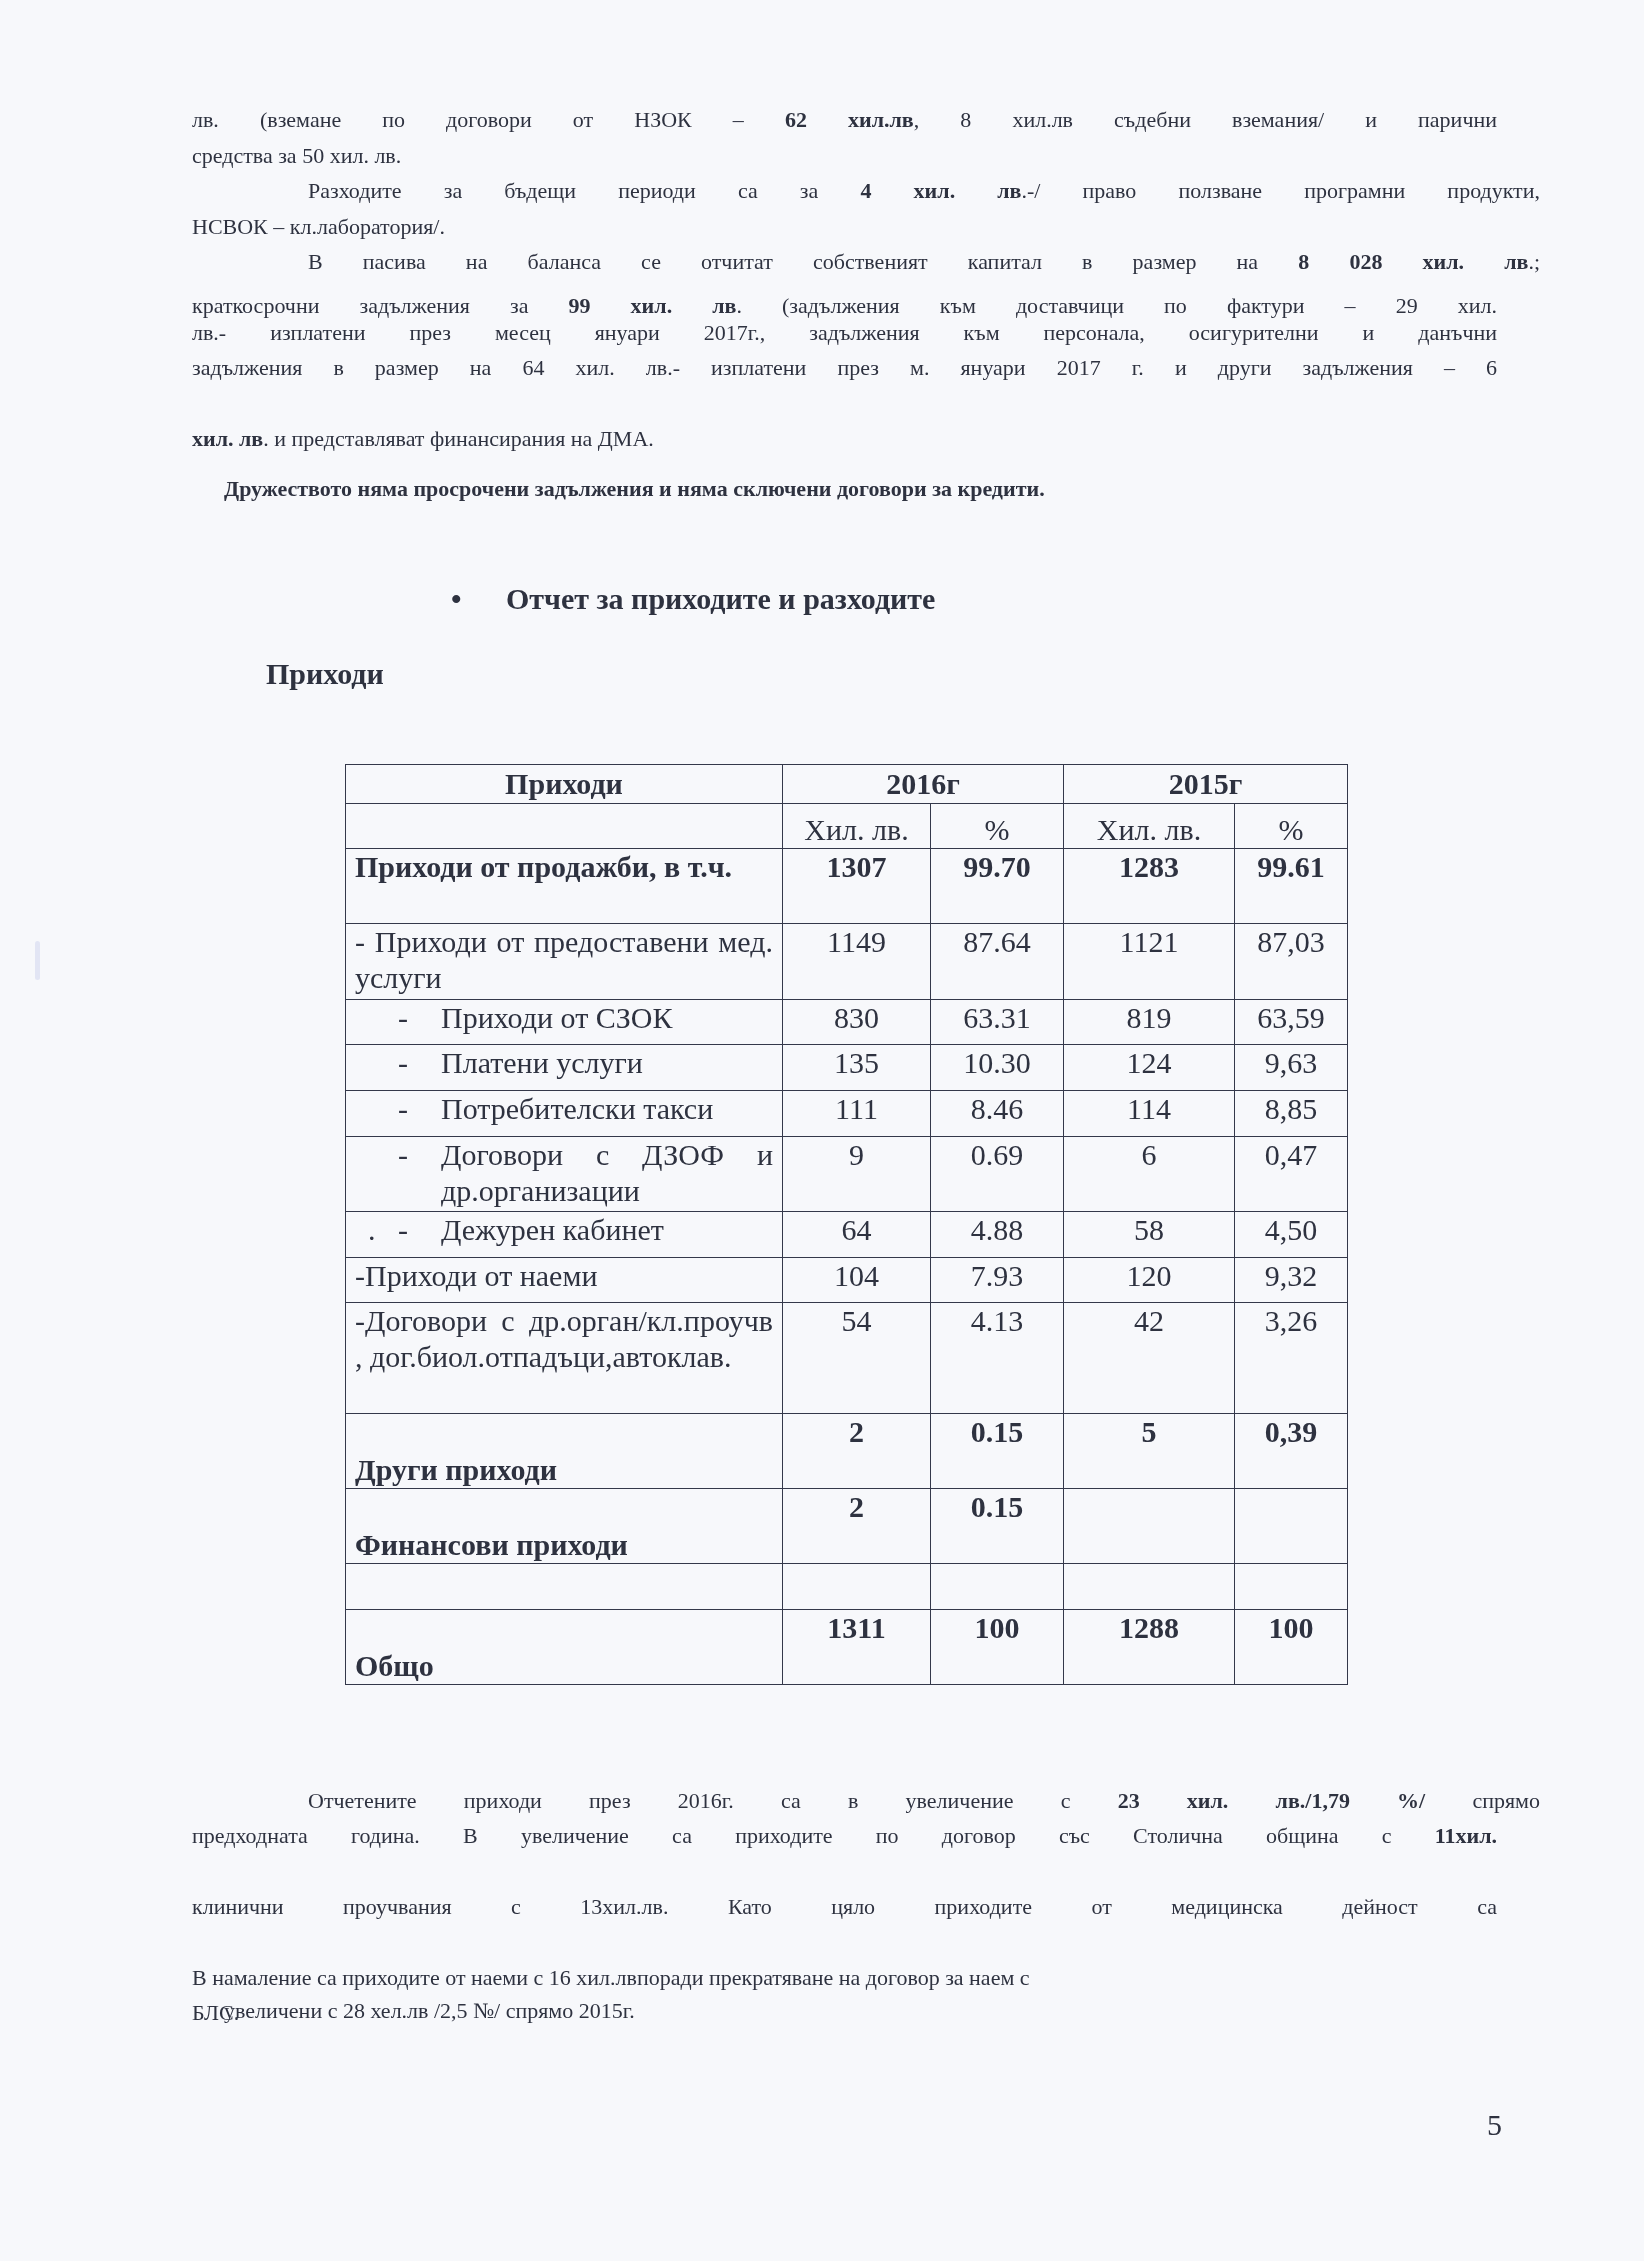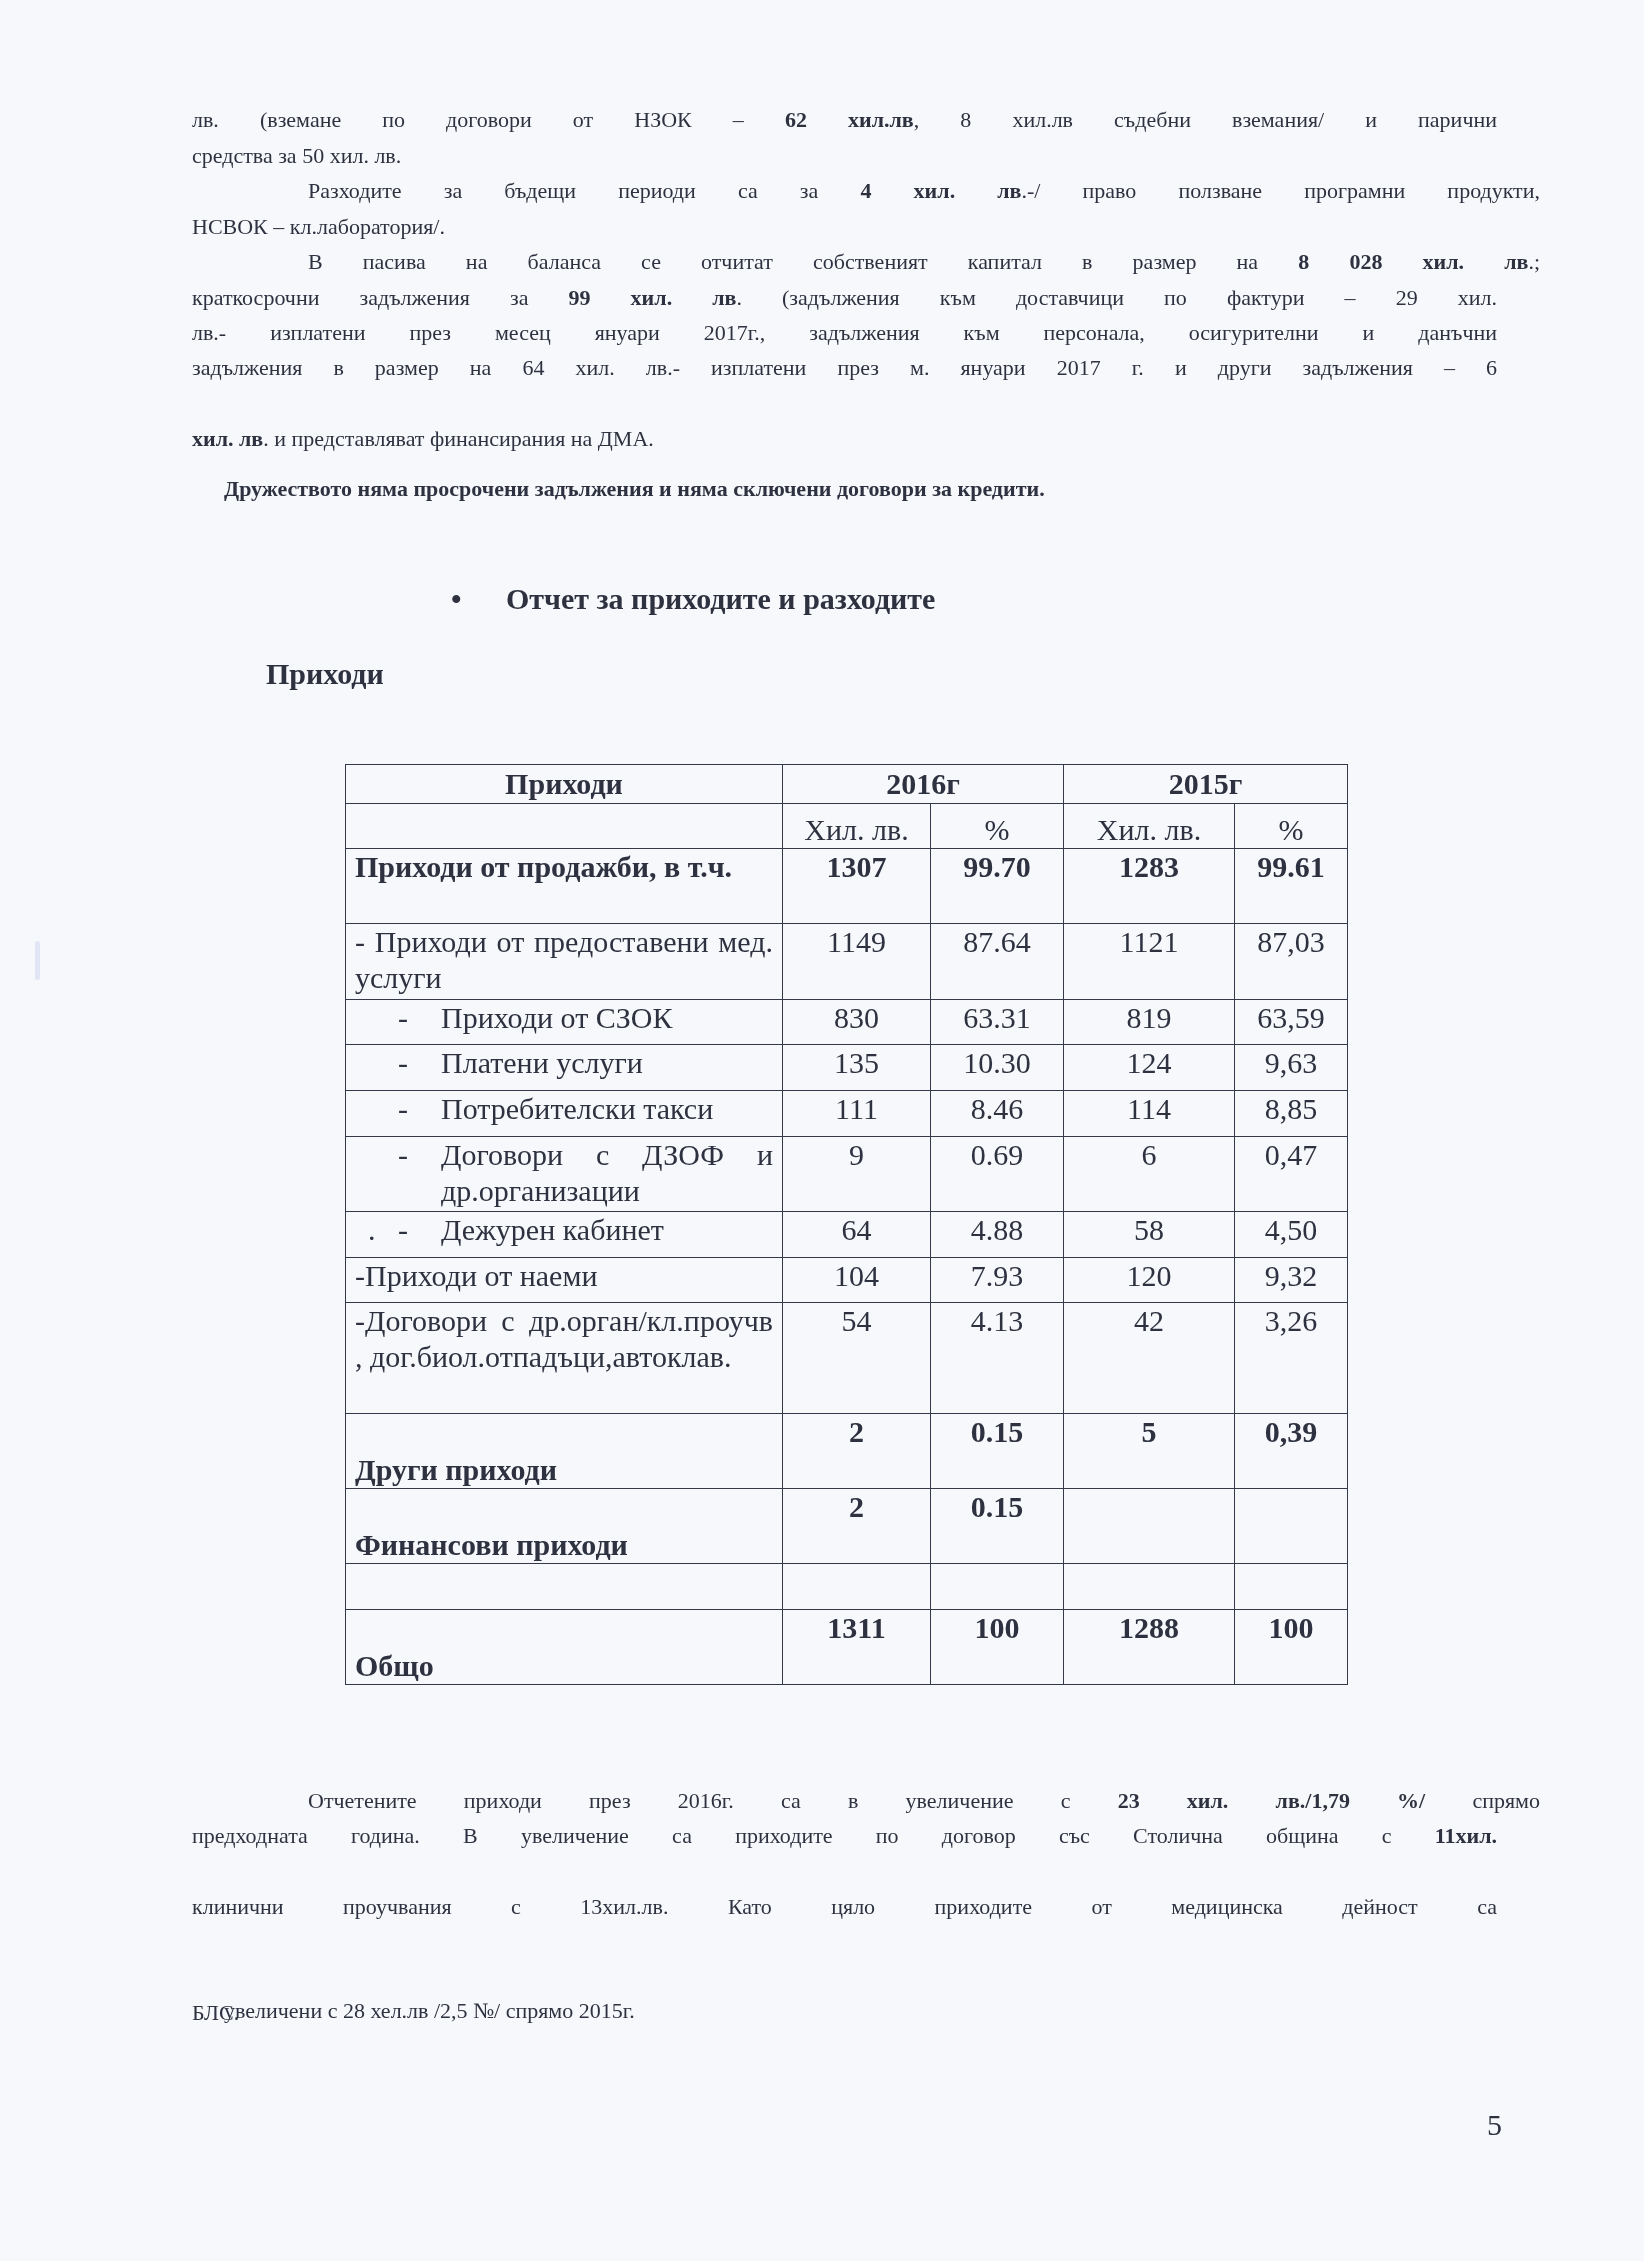--- a/index.html
+++ b/index.html
@@ -78,21 +78,21 @@
 
   <div class="scan-mark"></div>
 
   <div class="line" style="top: 102px; white-space: normal; height: 36px; overflow: visible;"><span>лв. (вземане по договори от НЗОК – </span><b>62 хил.лв</b><span>, 8 хил.лв съдебни вземания/ и парични</span></div>
   <div class="line last" style="top: 138px; white-space: normal; height: 36px; overflow: visible;"><span>средства за 50 хил. лв.</span></div>
 
   <div class="line indent" style="top: 173px; white-space: normal; height: 36px; overflow: visible;"><span>Разходите за бъдещи периоди са за </span><b>4 хил. лв</b><span>.-/ право ползване програмни продукти,</span></div>
   <div class="line last" style="top: 209px; white-space: normal; height: 36px; overflow: visible;"><span>НСВОК – кл.лаборатория/.</span></div>
 
   <div class="line indent" style="top: 244px; white-space: normal; height: 36px; overflow: visible;"><span>В пасива на баланса се отчитат собственият капитал в размер на </span><b>8 028 хил. лв</b><span>.;</span></div>
-  <div class="line" style="top: 280px; white-space: normal; height: 36px; overflow: visible;"><span>краткосрочни задължения за </span><b>99 хил. лв</b><span>. (задължения към доставчици по фактури – 29 хил.</span></div>
+  <div class="line" style="top: 288px; white-space: normal; height: 36px; overflow: visible;"><span>краткосрочни задължения за </span><b>99 хил. лв</b><span>. (задължения към доставчици по фактури – 29 хил.</span></div>
   <div class="line" style="top: 315px; white-space: normal; height: 36px; overflow: visible;"><span>лв.- изплатени през месец януари 2017г., задължения към персонала, осигурителни и данъчни</span></div>
   <div class="line" style="top: 350px; white-space: normal; height: 36px; overflow: visible;"><span>задължения  в размер на 64 хил. лв.- изплатени през м. януари 2017 г. и други задължения – 6</span></div>
   <div class="line last" style="top: 421px; white-space: normal; height: 36px; overflow: visible;"><b>хил. лв</b><span>. и представляват финансирания на ДМА.</span></div>
 
   <div class="line bold-line" style="top: 471px; height: 36px; overflow: visible;">Дружеството няма просрочени  задължения и няма сключени договори за кредити.</div>
 
   <div class="bullet-head">
     <span class="dot">•</span><span>Отчет за приходите и разходите</span>
   </div>
   <div class="section-head">Приходи</div>
@@ -243,17 +243,18 @@
           <td class="c3 num bld">1288</td>
           <td class="c4 num bld">100</td>
         </tr>
       </tbody>
   </table>
 
   <div class="line indent" style="top: 1783px; white-space: normal; height: 36px; overflow: visible;"><span>Отчетените приходи през 2016г. са в увеличение  с </span><b>23 хил. лв./1,79 %/</b><span> спрямо</span></div>
   <div class="line" style="top: 1818px; white-space: normal; height: 36px; overflow: visible;"><span>предходната година. В увеличение са приходите по договор със Столична община с </span><b>11хил.</b></div>
   <div class="line" style="top: 1889px; white-space: normal; height: 36px; overflow: visible;"><span>клинични проучвания с 13хил.лв. Като цяло приходите от медицинска дейност са</span></div>
   <div class="line last" style="top: 1993px; white-space: normal; height: 36px; overflow: visible; margin-left: 32px;"><span>увеличени с 28 хел.лв /2,5 №/ спрямо 2015г.</span></div>
+  <div class="line last" style="top: 1960px; white-space: normal; height: 36px; overflow: visible;"><span>В намаление са приходите от наеми с 16 хил.лвпоради прекратяване на договор за наем с</span></div>
   <div class="line last" style="top: 1995px; white-space: normal; height: 36px; overflow: visible;"><span>БЛС.</span></div>
 
   <div class="page-num">5</div>
 </div>
 
 
 </body></html>

